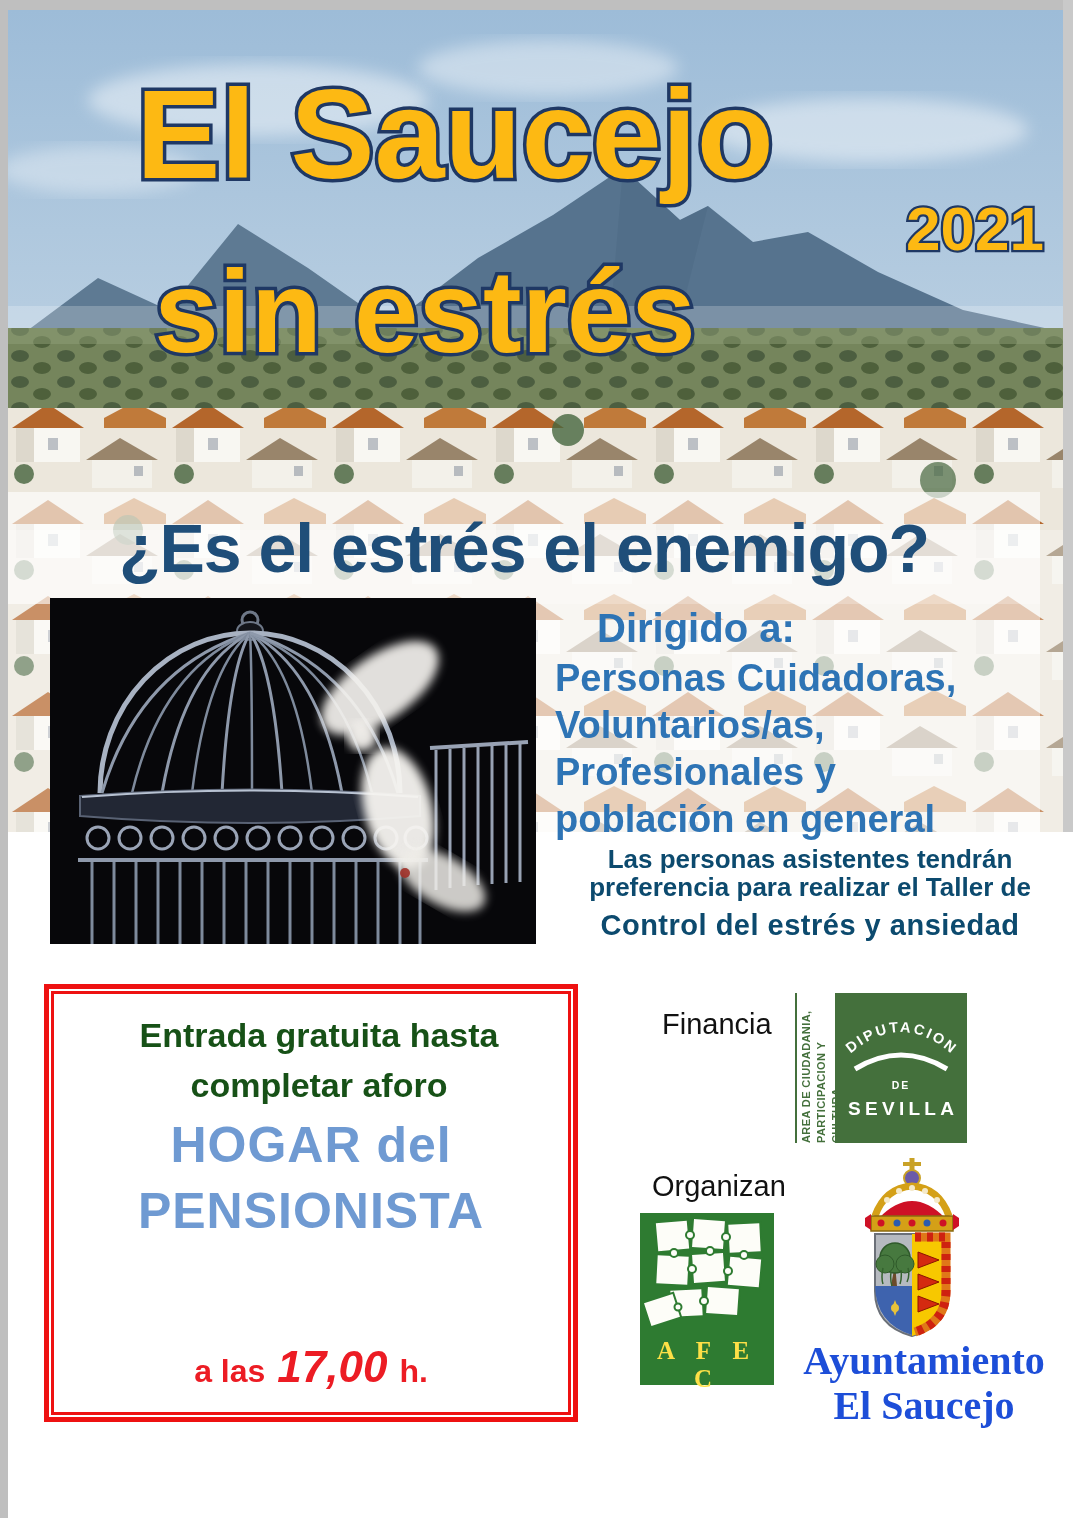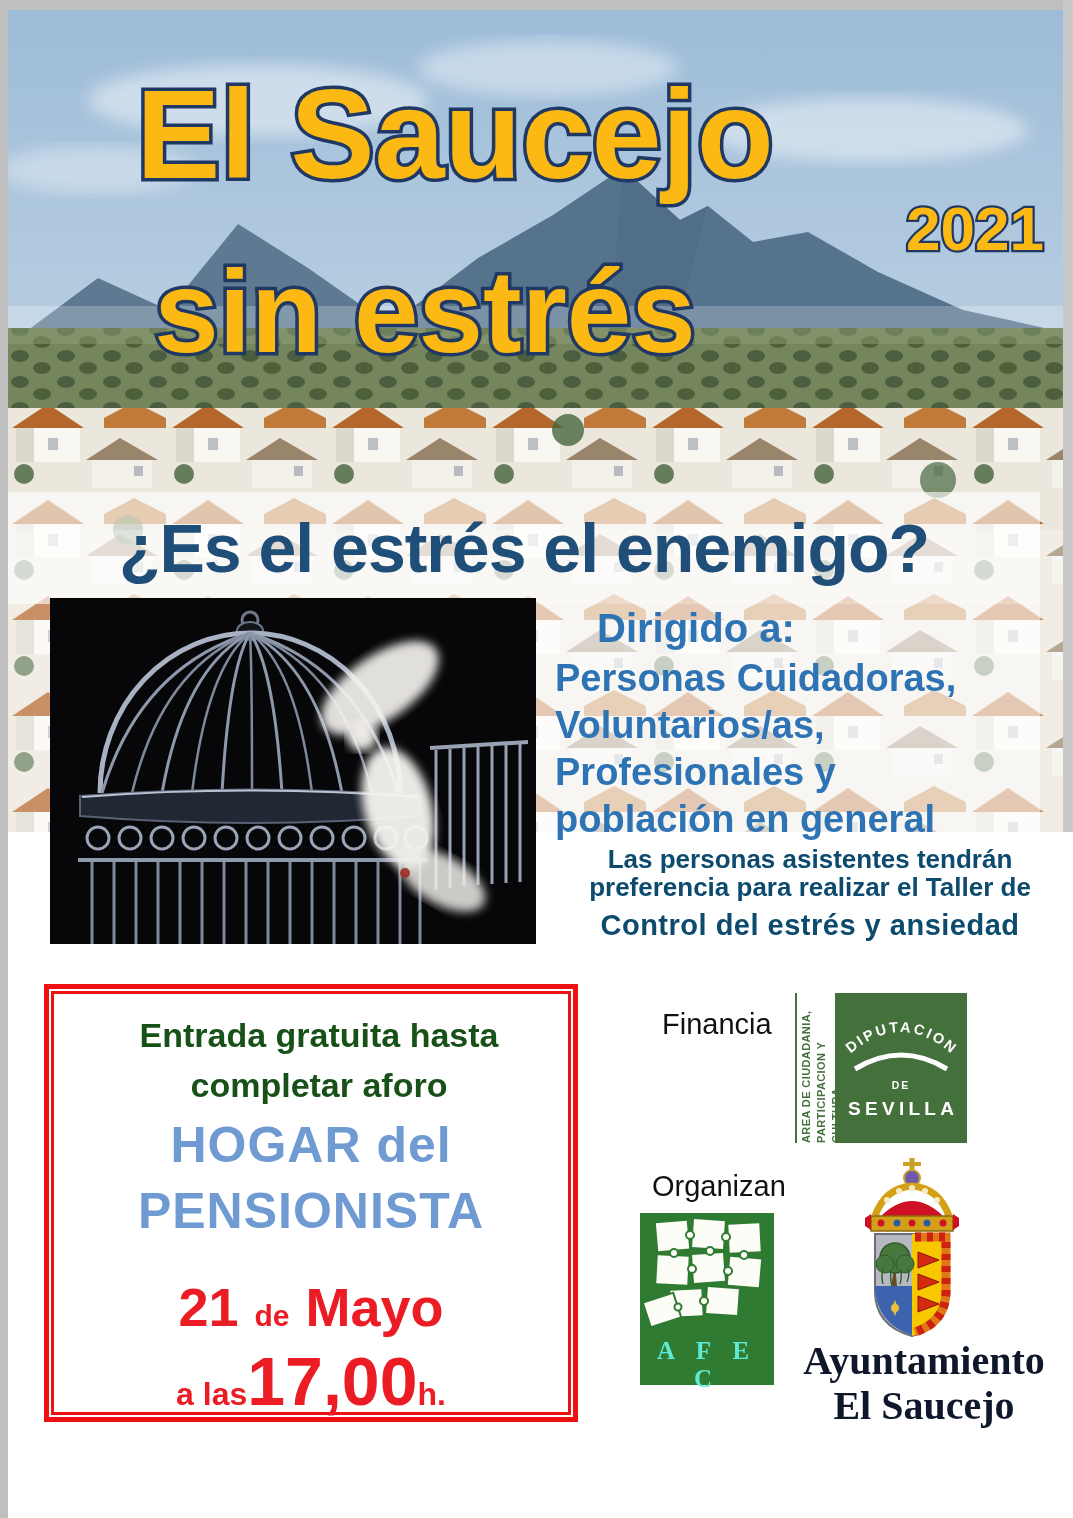--- a/index.html
+++ b/index.html
@@ -34,41 +34,41 @@
              font-size:34px;font-weight:bold;line-height:50px;}
   .venue{position:absolute;top:118px;left:0;right:0;text-align:center;color:#6F9AD2;
          font-size:50px;font-weight:bold;line-height:66px;letter-spacing:1px;}
   .date-line,.time-line{position:absolute;left:0;right:0;display:flex;align-items:baseline;
          justify-content:center;color:#EC1C24;font-weight:bold;}
   .date-line{top:282px;}
   .time-line{top:348px;}
   .d-big{font-size:54px;}
   .d-small{font-size:30px;margin:0 16px;}
   .t-small{font-size:32px;}
-  .t-big{font-size:68px;margin:0 0;}
+  .t-big{font-size:44px;margin:0 12px;font-style:italic;}
 
   .sp-label{position:absolute;color:#111111;font-size:29px;font-weight:normal;}
   .financia-label{left:662px;top:1008px;}
   .organizan-label{left:652px;top:1170px;}
 
   .diputacion{position:absolute;left:795px;top:993px;width:175px;height:152px;}
   .dip-vert{position:absolute;left:0;top:0;height:150px;display:flex;flex-direction:row;
             border-left:2px solid #44703C;padding-left:2px;}
   .dip-vert span{writing-mode:vertical-rl;transform:rotate(180deg);color:#44703C;
             font-size:11px;font-weight:bold;letter-spacing:0.4px;line-height:15px;}
   .dip-square{position:absolute;left:40px;top:0;width:132px;height:150px;}
 
   .afec{position:absolute;left:640px;top:1213px;width:134px;height:172px;background:#2E7B31;}
-  .afec-acronym{margin-top:2px;text-align:center;color:#5eead4;font-family:"Liberation Serif",serif;
+  .afec-acronym{margin-top:2px;text-align:center;color:#fde047;font-family:"Liberation Serif",serif;
             font-size:25px;letter-spacing:8px;font-weight:bold;}
   .afec-caption{text-align:center;color:#ffffff;font-size:7.5px;line-height:9px;font-weight:bold;}
 
   .escudo{position:absolute;left:845px;top:1156px;width:135px;height:182px;}
 
-  .ayto{position:absolute;left:795px;top:1338px;width:258px;text-align:center;color:#0f172a;
+  .ayto{position:absolute;left:795px;top:1338px;width:258px;text-align:center;color:#1d4ed8;
         font-family:"Liberation Serif",serif;font-weight:600;font-size:40px;line-height:45px;}
 </style>
 </head>
 <body>
 
 <div class="poster">
 
   <div class="frame frame-top"></div>
   <div class="frame frame-left"></div>
   <div class="frame frame-right"></div>
@@ -236,25 +236,20 @@
   <div class="red-box">
     <div class="red-box-inner">
       <div class="admission">
         <div>Entrada gratuita hasta</div>
         <div>completar aforo</div>
       </div>
       <div class="venue">
         <div>HOGAR del</div>
         <div>PENSIONISTA</div>
       </div>
-      <div class="date-line">
-        <span class="d-big">21</span>
-        <span class="d-small">de</span>
-        <span class="d-big">Mayo</span>
-      </div>
       <div class="time-line">
         <span class="t-small">a las</span>
         <span class="t-big">17,00</span>
         <span class="t-small">h.</span>
       </div>
     </div>
   </div>
 
   <div class="sp-label financia-label">Financia</div>
 

